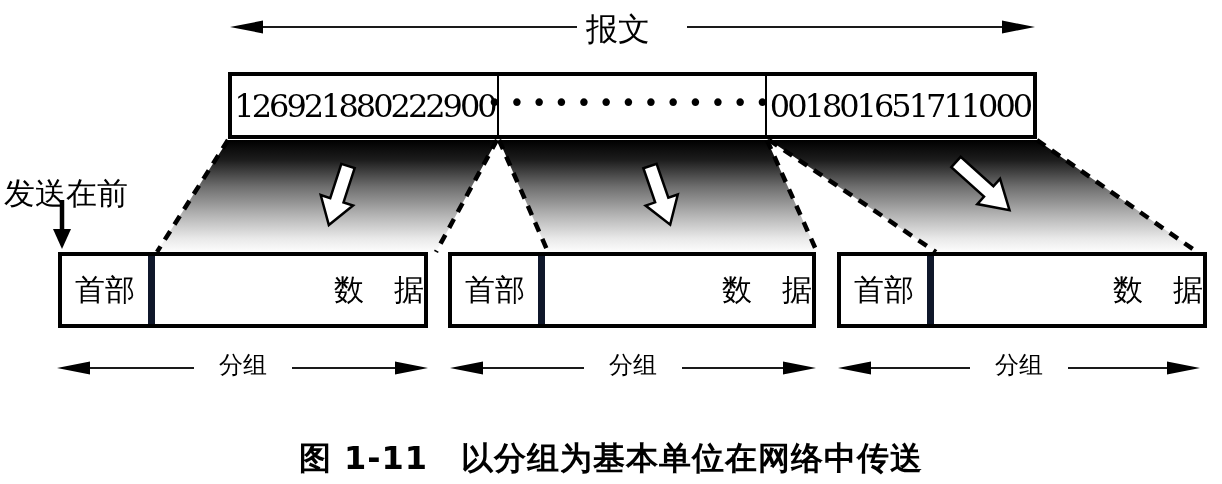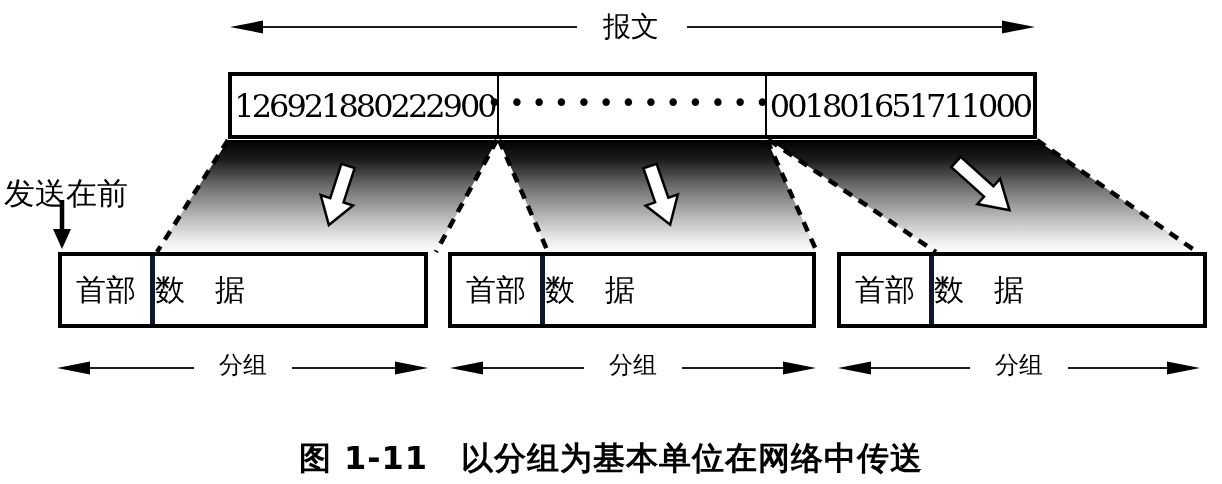--- a/index.html
+++ b/index.html
@@ -26,28 +26,28 @@
     font-size:32px; letter-spacing:-3px; white-space:nowrap;
   }
   .dots { font-size:26px; letter-spacing:7px; white-space:nowrap; padding-bottom:6px; }
 
   
   .packet {
     top:252px; height:76px; border:4px solid #000; background:#fff;
     display:flex; align-items:stretch; box-sizing:border-box;
   }
   .pkt-header {
-    width:93px; border-right:5px solid #0f172a; box-sizing:border-box;
+    width:93px; border-right:7px solid #0f172a; box-sizing:border-box;
     display:flex; align-items:center; justify-content:center;
   }
-  .pkt-data { flex:1; display:flex; align-items:center; justify-content:flex-start; }
+  .pkt-data { flex:1; display:flex; align-items:center; justify-content:flex-end; }
   .cjk { font-size:30px; white-space:nowrap; }
 
   
-  .msg-label  { left:586px; top:8px;  width:90px;  text-align:center; font-size:28px; }
+  .msg-label  { left:586px; top:8px;  width:90px;  text-align:left; font-size:32px; }
   .sent-first { left:4px;   top:173px; width:150px; font-size:31px; white-space:nowrap; }
   .grp-label  { top:349px;  width:90px; text-align:center; font-size:24px; background:#fff0; }
   .caption    {
     left:0; top:437px; width:1222px; text-align:center;
     font-size:32px; font-weight:bold; letter-spacing:1px;
   }
 </style>
 </head>
 <body>
 

